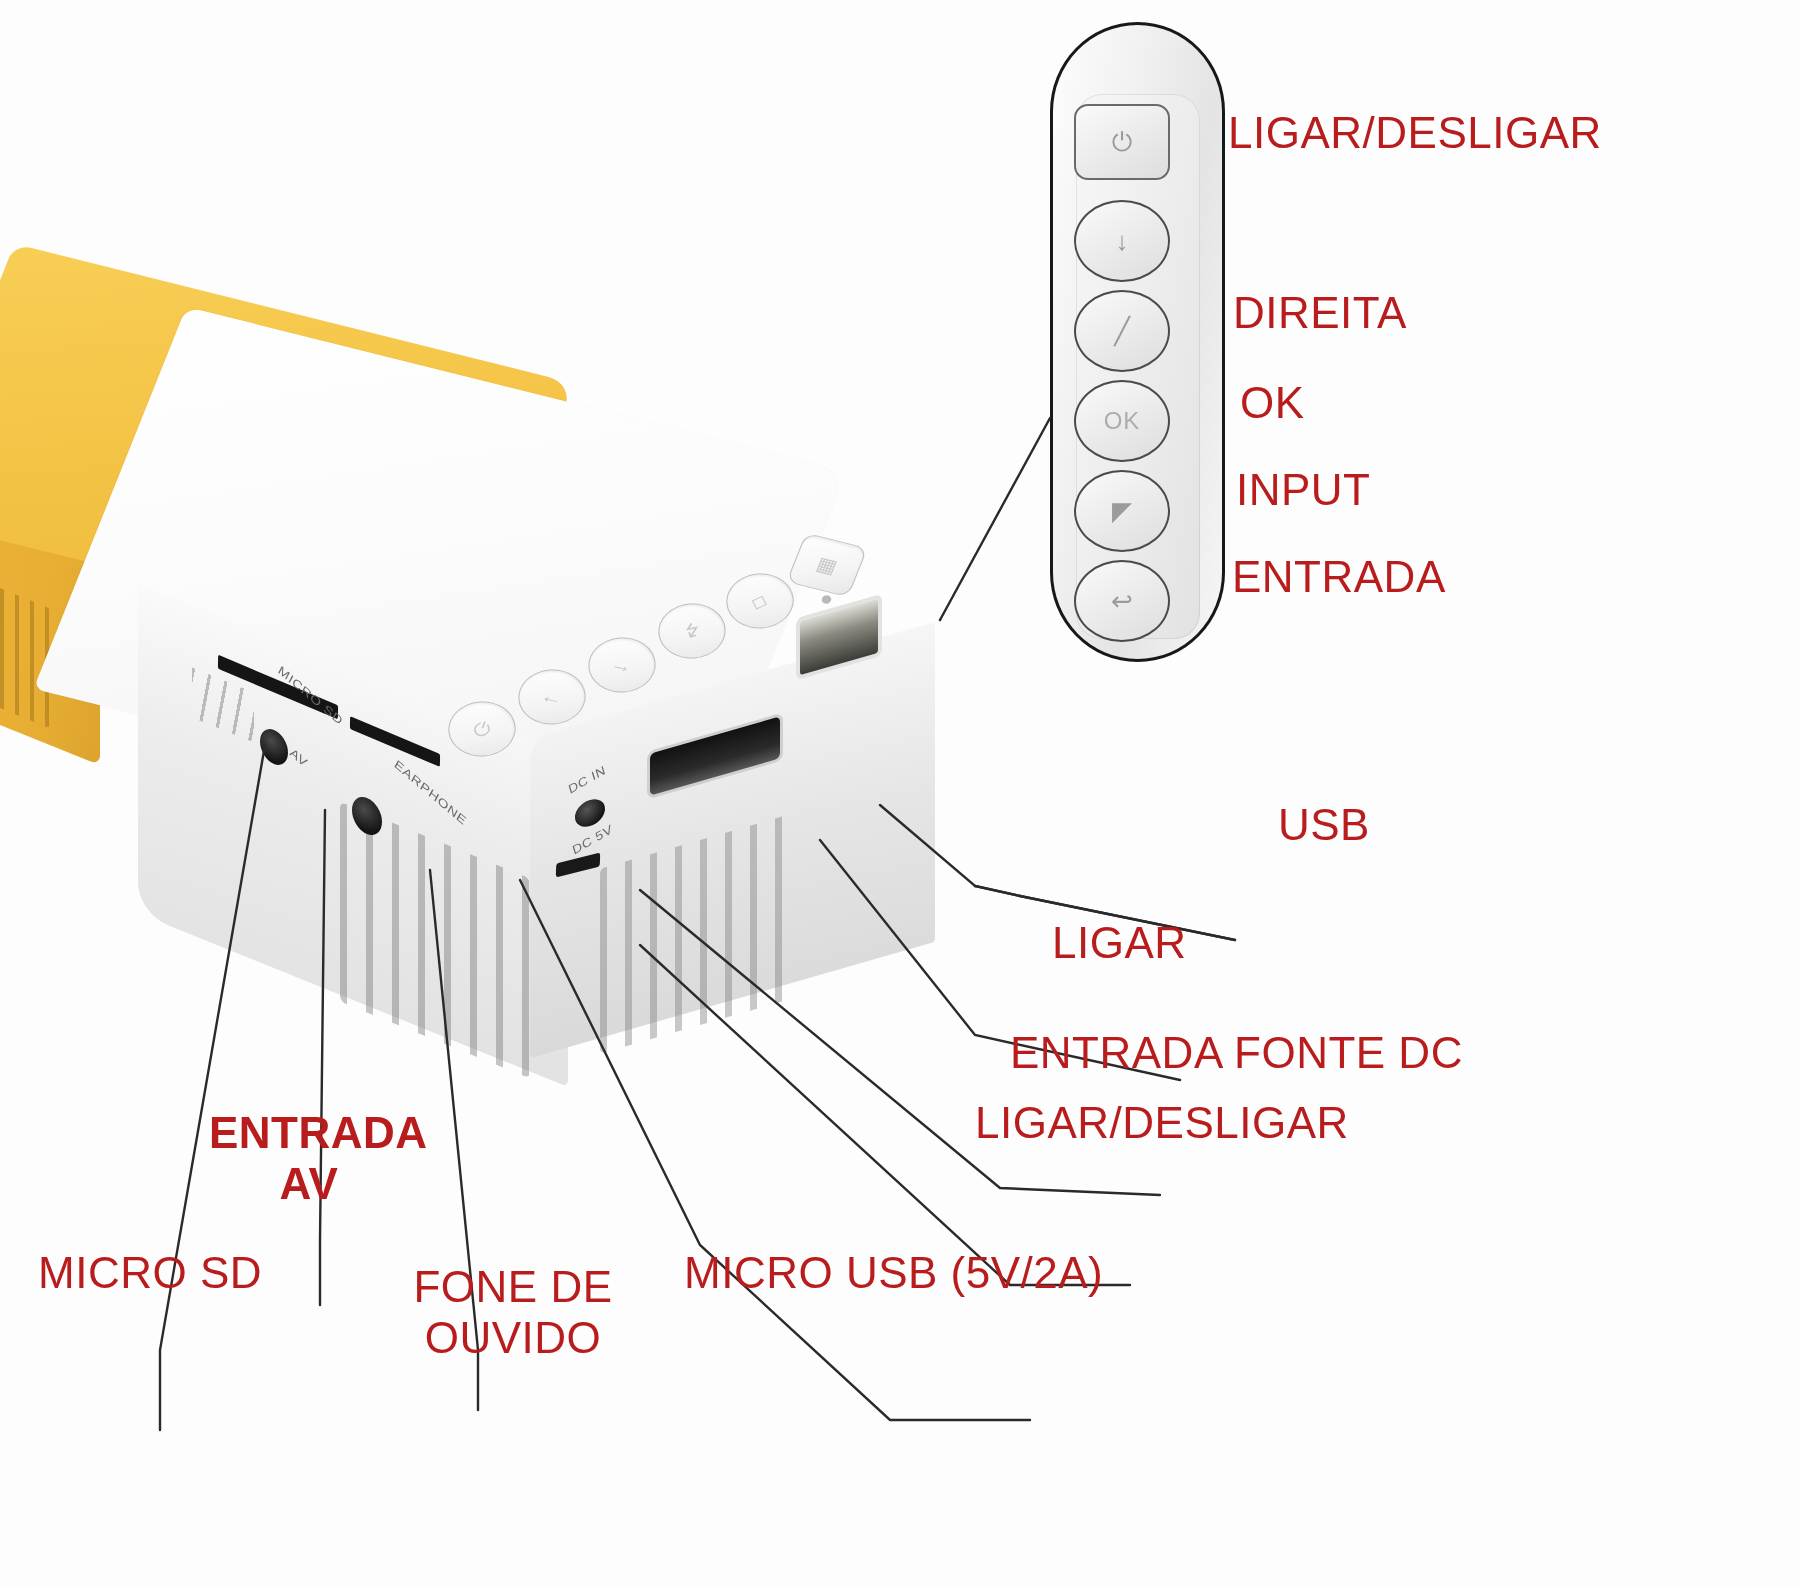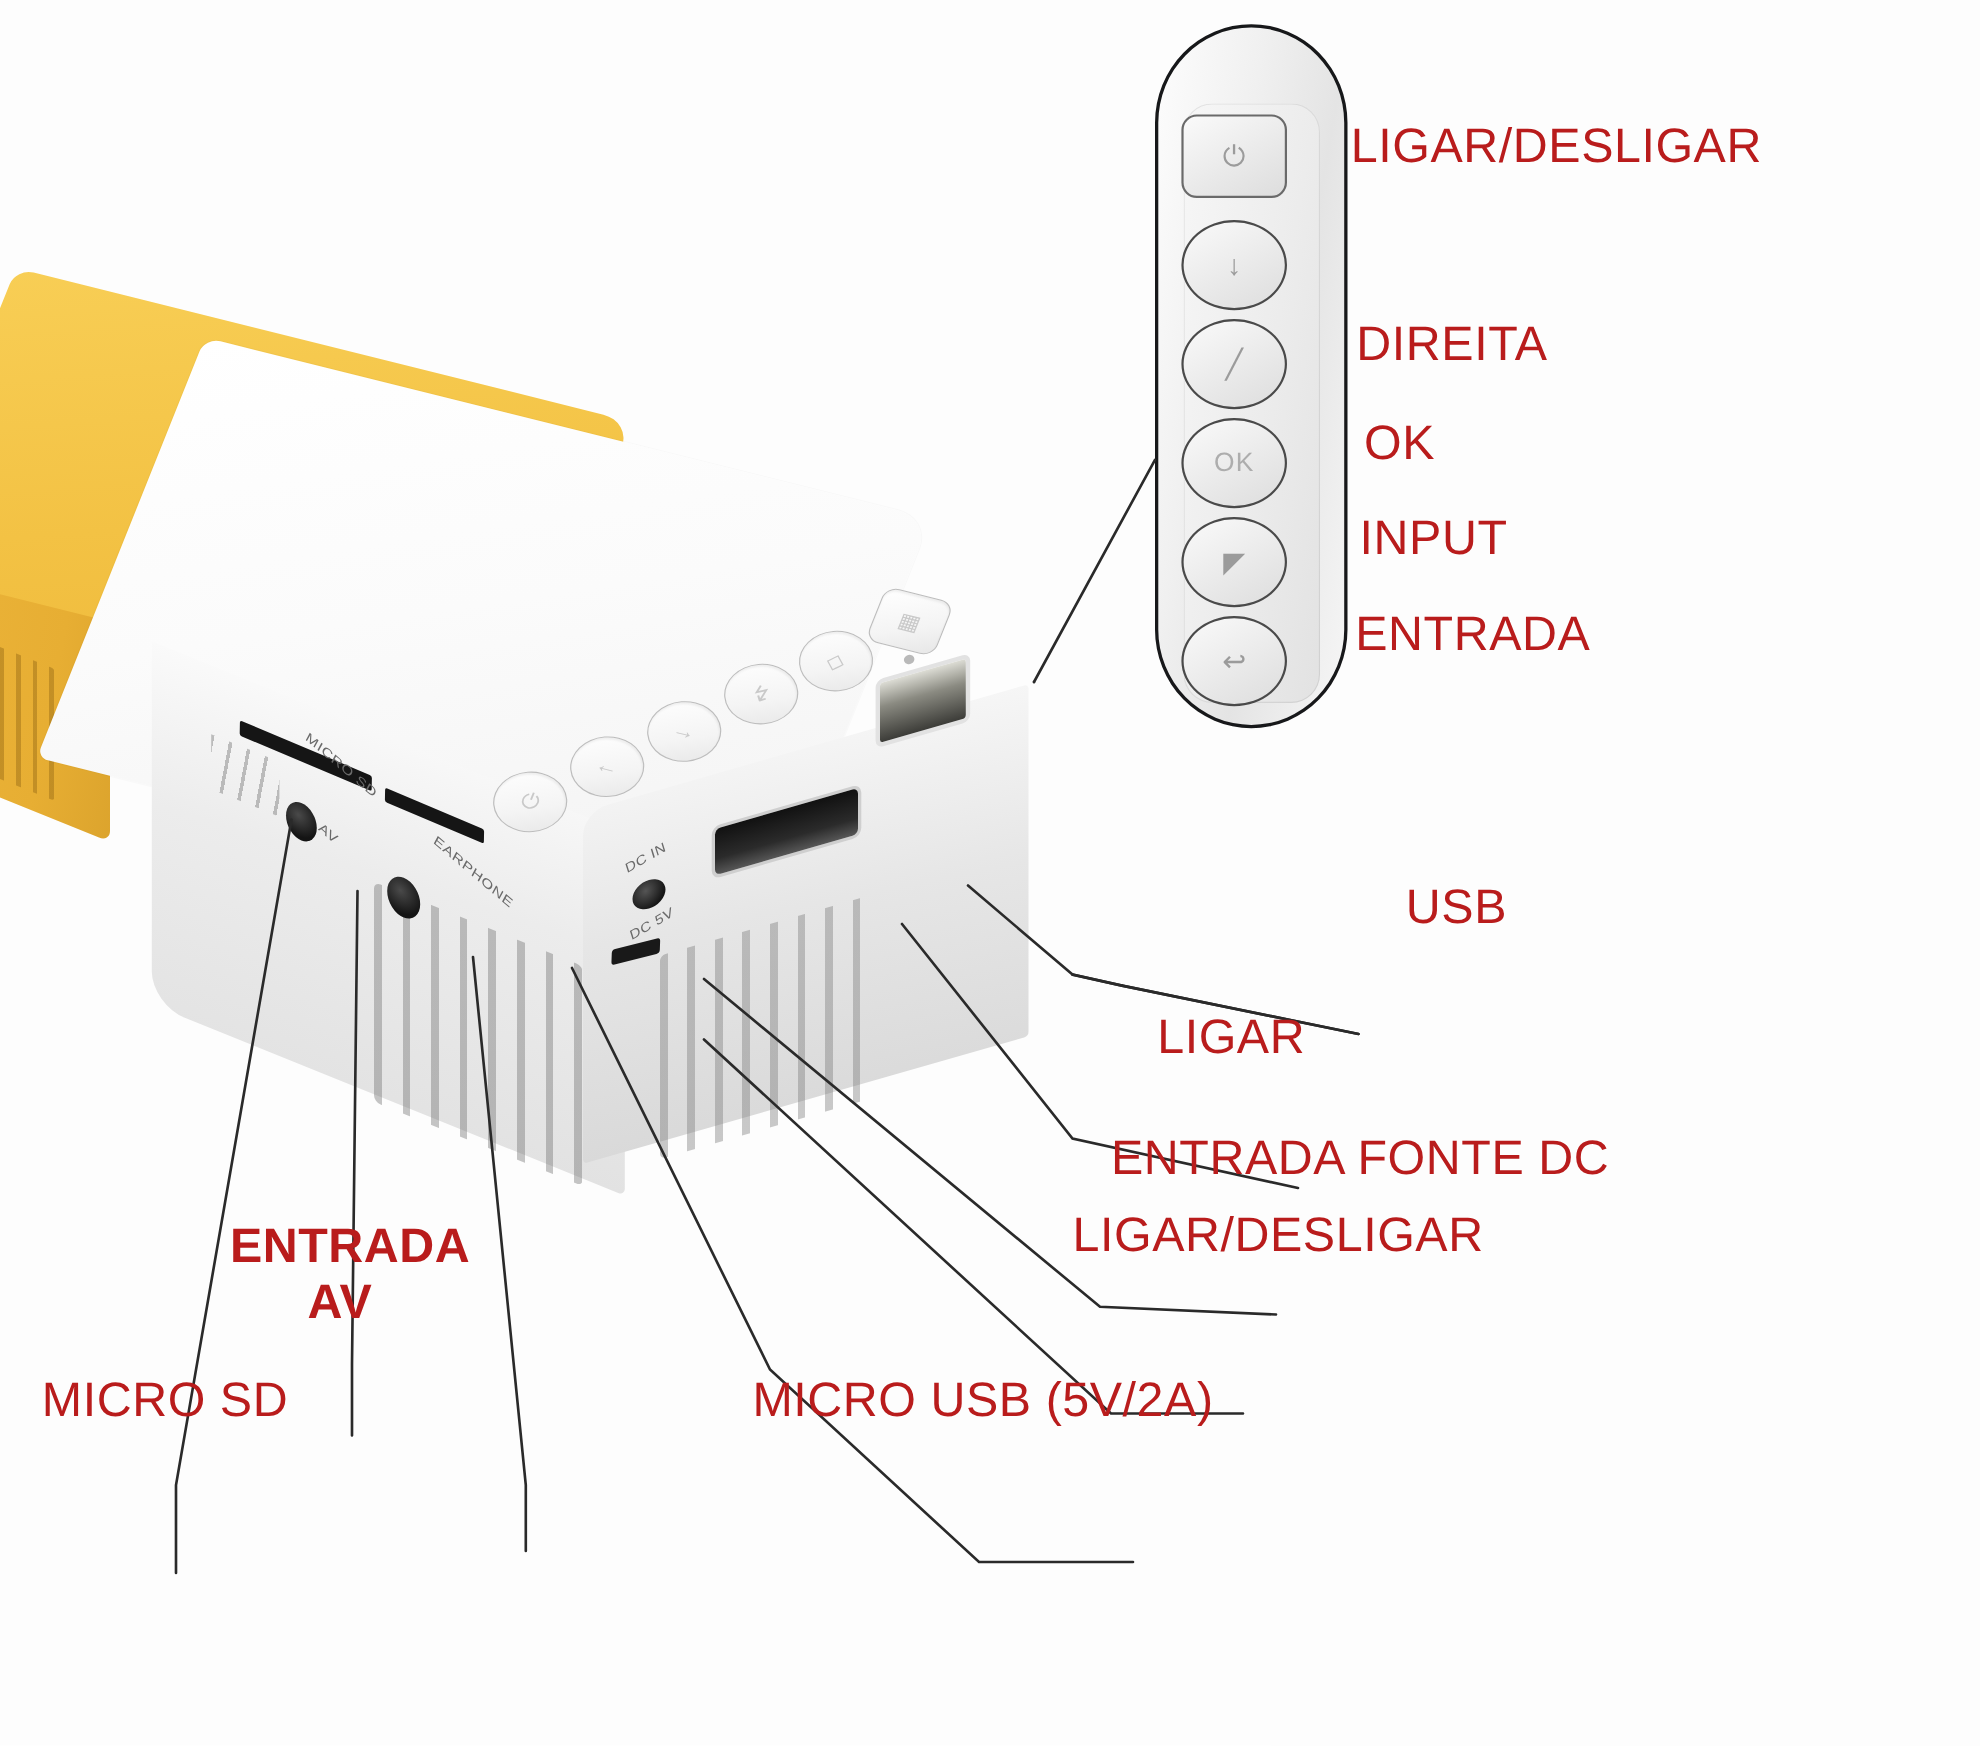--- a/index.html
+++ b/index.html
@@ -391,14 +391,16 @@
 
   <div class="label big" style="left:1278px; top:800px;">USB</div>
   <div class="label big" style="left:1052px; top:918px;">LIGAR</div>
   <div class="label big" style="left:1010px; top:1028px;">ENTRADA FONTE DC</div>
   <div class="label big" style="left:975px; top:1098px;">LIGAR/DESLIGAR</div>
   <div class="label big" style="left:684px; top:1248px;">MICRO USB (5V/2A)</div>
 
   <div class="label big" style="left:38px; top:1248px;">MICRO SD</div>
   <div class="label big ctr" style="left:209px; top:1108px; width:200px;font-weight:bold;">ENTRADA
 AV</div>
+  <div class="label big ctr" style="left:408px; top:1262px; width:210px;">FONE DE
+OUVIDO</div>
 
 </div>
 
 </body></html>

